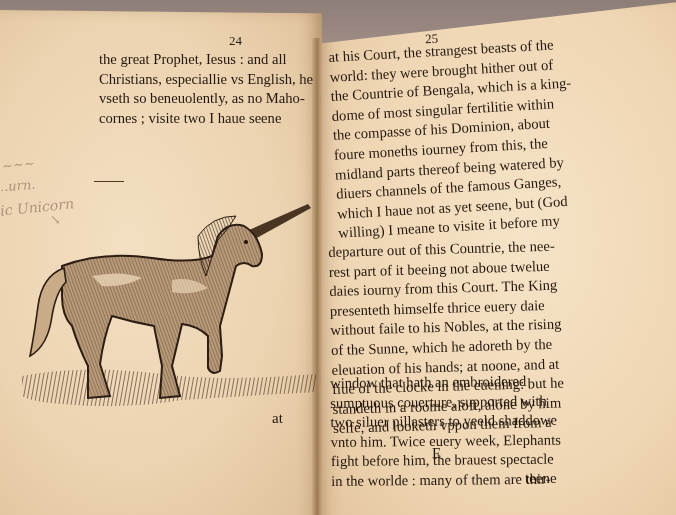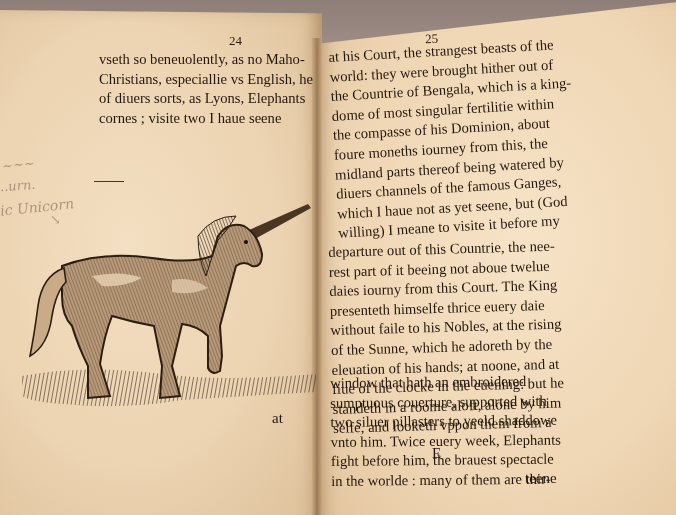--- a/index.html
+++ b/index.html
@@ -48,23 +48,23 @@
 
 <div class="backdrop"></div>
 
 <div class="page-left"></div>
 <div class="page-right"></div>
 <div class="gutter"></div>
 
 <div class="folio" style="left:197px;top:33px;margin-left:32px;">24</div>
 
 <div class="text-block left-text">
+  <span class="line">the great Prophet, Iesus : and all</span>
+  <span class="line">Christians, especiallie vs English, he</span>
   <span class="line">vseth so beneuolently, as no Maho-</span>
-  <span class="line">Christians, especiallie vs English, he</span>
-  <span class="line">of diuers sorts, as Lyons, Elephants</span>
   <span class="line">cornes ; visite two I haue seene</span>
 </div>
 
 <div class="rule"></div>
 
 <div class="margin-note" style="left:2px;top:157px;transform:rotate(-6deg);">~~~</div>
 <div class="margin-note" style="left:0px;top:178px;transform:rotate(-4deg);">..urn.</div>
 <div class="margin-note" style="left:0px;top:199px;transform:rotate(-6deg);font-size:14px;">ic Unicorn</div>
 <div class="margin-note" style="left:50px;top:212px;">↘</div>
 

